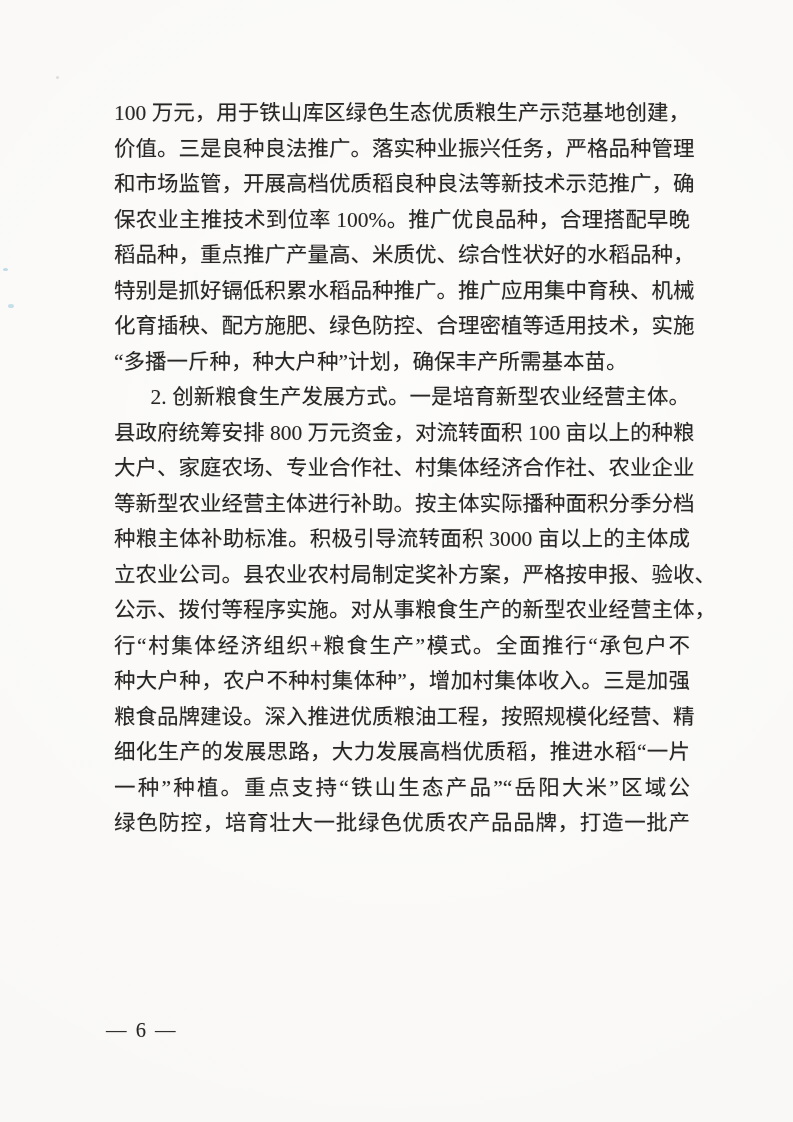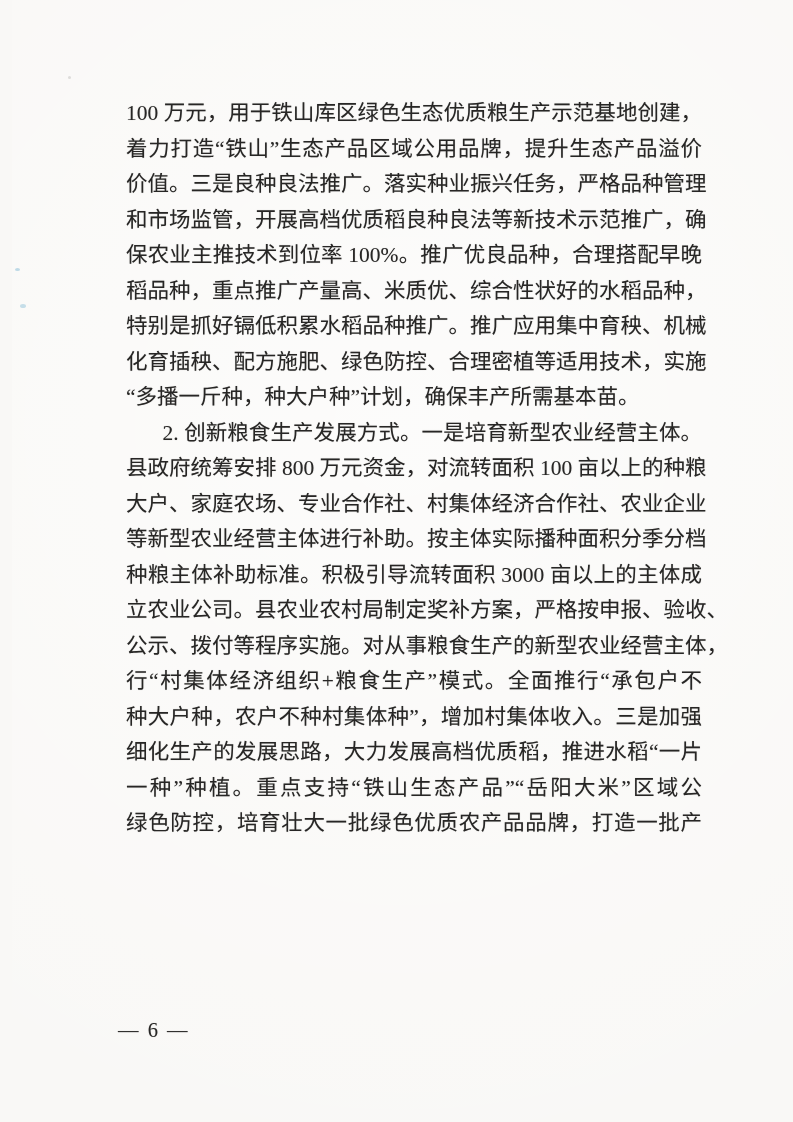--- a/index.html
+++ b/index.html
@@ -6,21 +6,20 @@
   body {
     width: 793px; height: 1122px; overflow: hidden; position: relative;
     background: var(--paper, #f9f8f6);
     font-family: "Liberation Serif", "DejaVu Serif", serif;
   }
   .page {
     position: absolute; inset: 0;
     background:
       radial-gradient(140% 100% at 50% 38%, rgba(255,255,255,0.55), rgba(0,0,0,0) 70%),
       var(--paper, #f9f8f6);
-    margin-left: 12px;
   }
   .text-block {
     position: absolute; left: 114px; top: 96px; width: 576px;
     color: var(--ink, #272625);
     font-size: 21.5px; line-height: 35.5px;
     text-shadow: 0 0 1px rgba(39,38,37,0.28);
   }
   .line {
     white-space: nowrap;
     text-align: justify;
@@ -44,36 +43,36 @@
 </head>
 <body style="--paper: #f9f8f6; --ink: #272625; --speck: #a9cfe0;">
 
 <div class="page">
   <div class="speck speck-1"></div>
   <div class="speck speck-2"></div>
   <div class="speck speck-3"></div>
 
   <div class="text-block">
       <div class="line">100 万元，用于铁山库区绿色生态优质粮生产示范基地创建，</div>
-      <div class="line">着力打造“铁山”生态产品区域公用品牌，提升生态产品溢价</div>
       <div class="line">价值。三是良种良法推广。落实种业振兴任务，严格品种管理</div>
       <div class="line">和市场监管，开展高档优质稻良种良法等新技术示范推广，确</div>
       <div class="line">保农业主推技术到位率 100%。推广优良品种，合理搭配早晚</div>
       <div class="line">稻品种，重点推广产量高、米质优、综合性状好的水稻品种，</div>
       <div class="line">特别是抓好镉低积累水稻品种推广。推广应用集中育秧、机械</div>
       <div class="line">化育插秧、配方施肥、绿色防控、合理密植等适用技术，实施</div>
       <div class="line no-just">“多播一斤种，种大户种”计划，确保丰产所需基本苗。</div>
       <div class="line indent">2. 创新粮食生产发展方式。一是培育新型农业经营主体。</div>
       <div class="line">县政府统筹安排 800 万元资金，对流转面积 100 亩以上的种粮</div>
       <div class="line">大户、家庭农场、专业合作社、村集体经济合作社、农业企业</div>
       <div class="line">等新型农业经营主体进行补助。按主体实际播种面积分季分档</div>
       <div class="line">种粮主体补助标准。积极引导流转面积 3000 亩以上的主体成</div>
       <div class="line">立农业公司。县农业农村局制定奖补方案，严格按申报、验收、</div>
       <div class="line">公示、拨付等程序实施。对从事粮食生产的新型农业经营主体，</div>
       <div class="line">行“村集体经济组织+粮食生产”模式。全面推行“承包户不</div>
       <div class="line">种大户种，农户不种村集体种”，增加村集体收入。三是加强</div>
+      <div class="line">粮食品牌建设。深入推进优质粮油工程，按照规模化经营、精</div>
       <div class="line">细化生产的发展思路，大力发展高档优质稻，推进水稻“一片</div>
       <div class="line">一种”种植。重点支持“铁山生态产品”“岳阳大米”区域公</div>
       <div class="line">绿色防控，培育壮大一批绿色优质农产品品牌，打造一批产</div>
     </div>
 
   <div class="footer">— 6 —</div>
 </div>
 
 </body></html>

